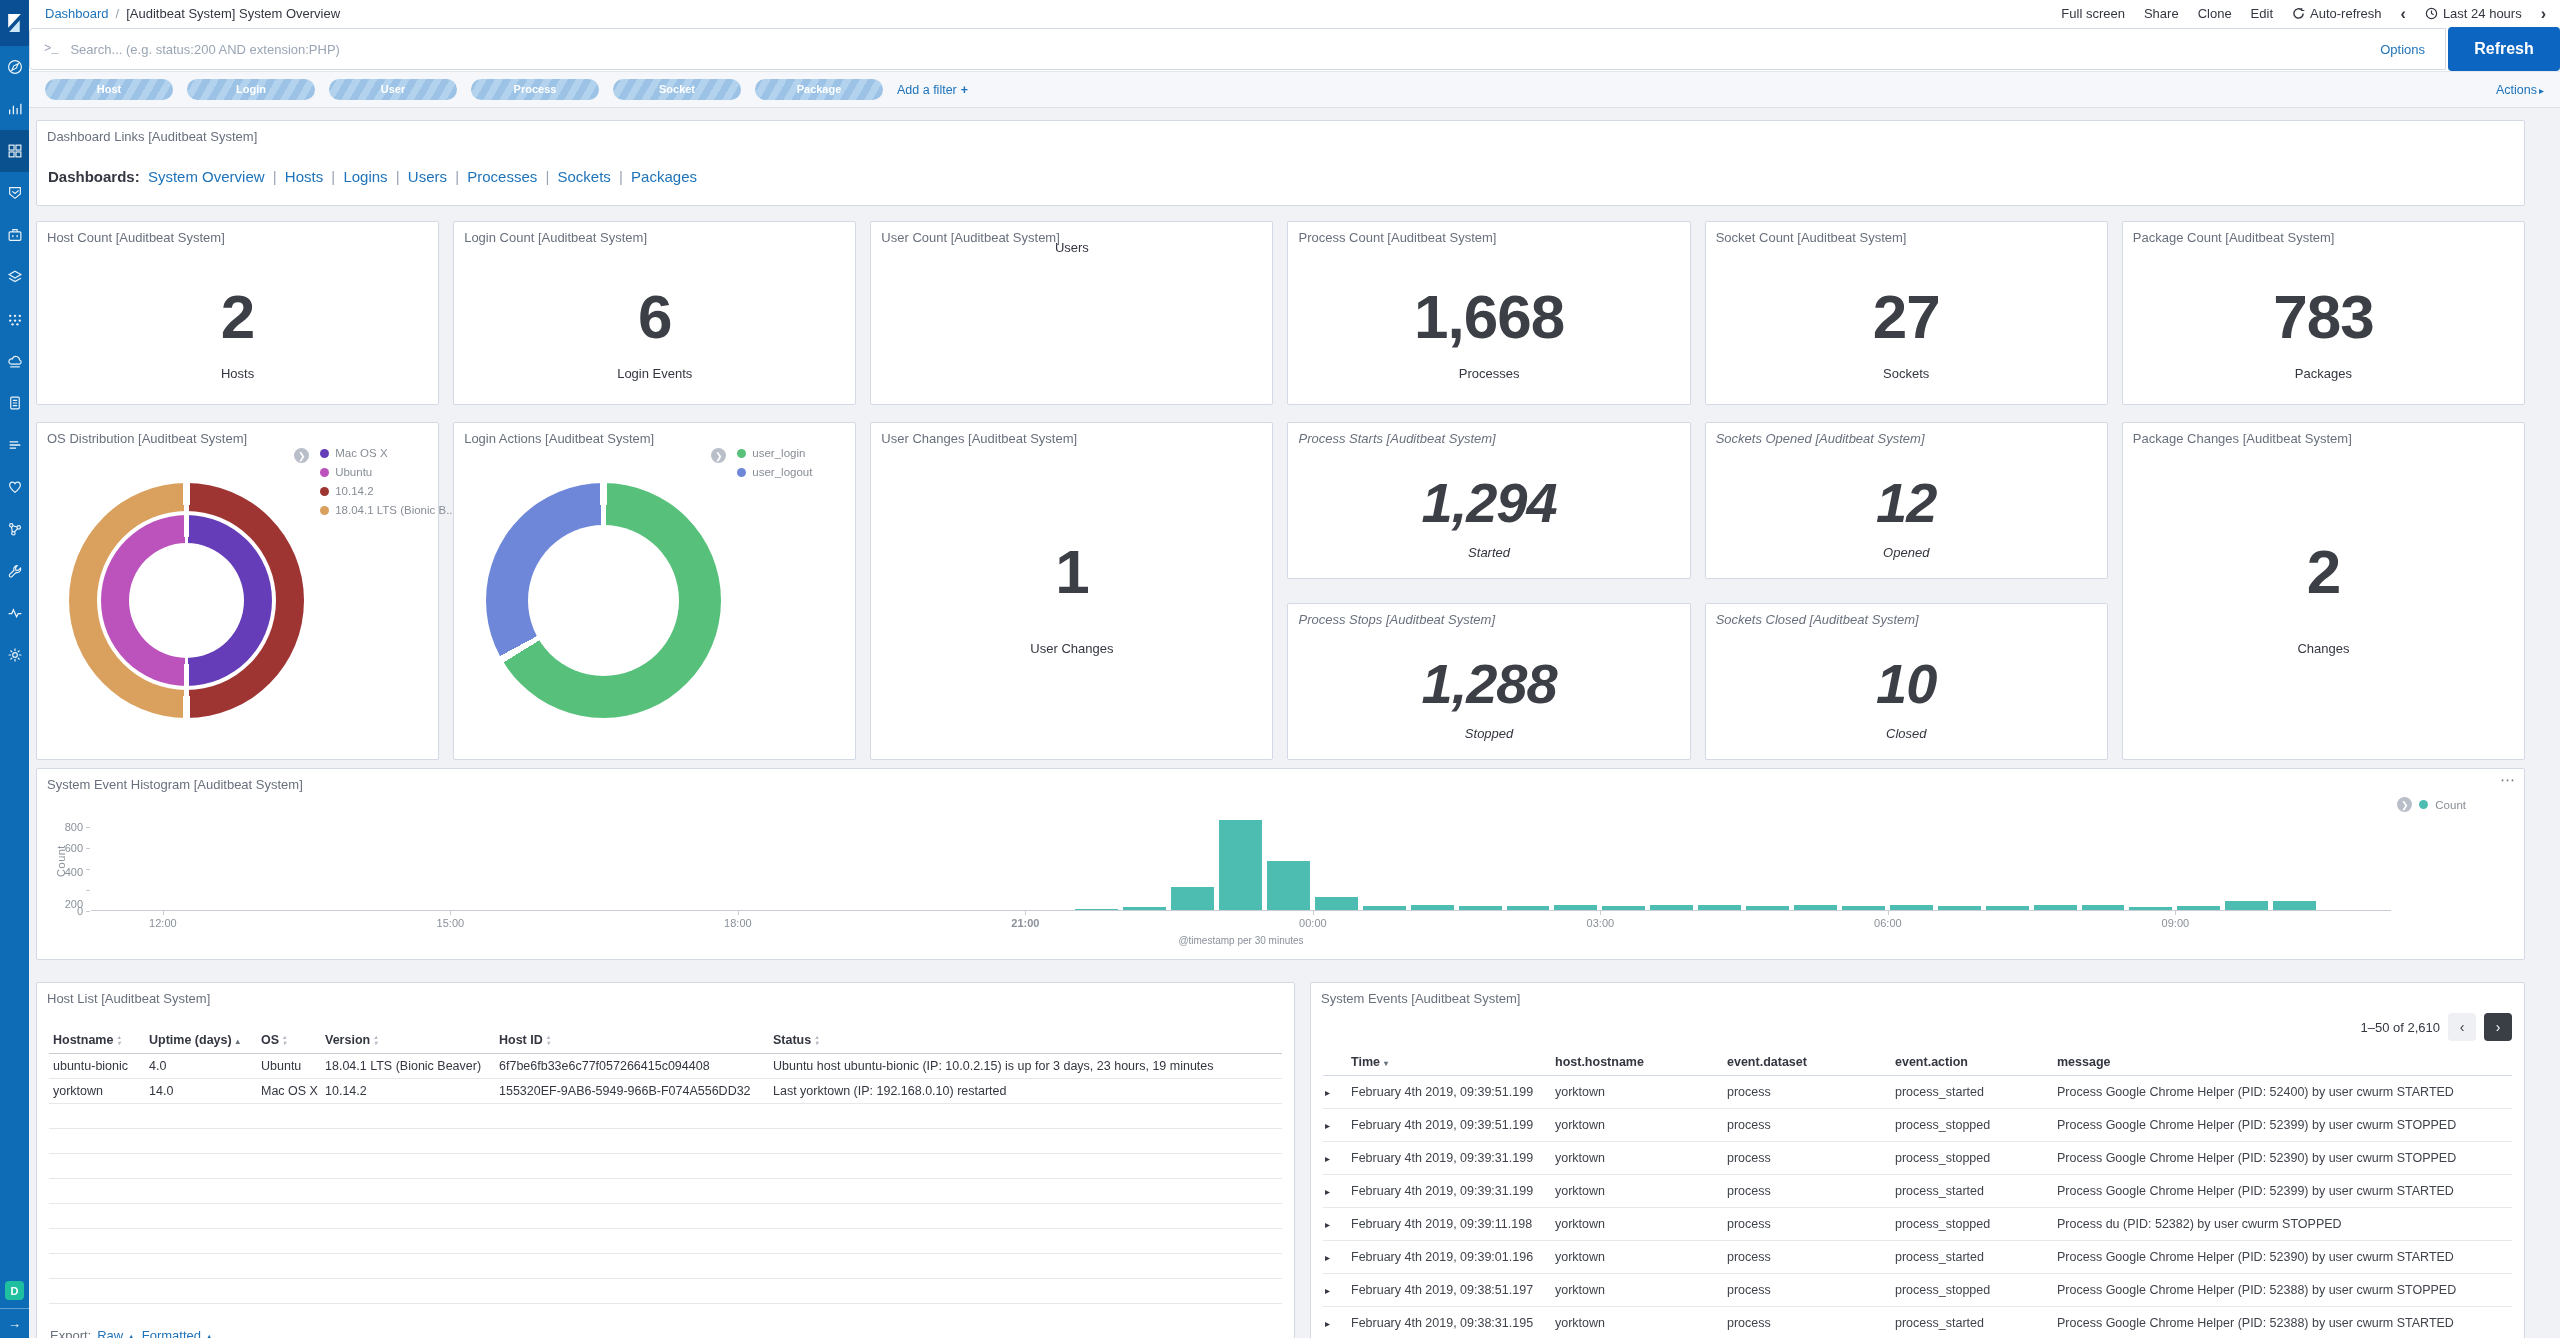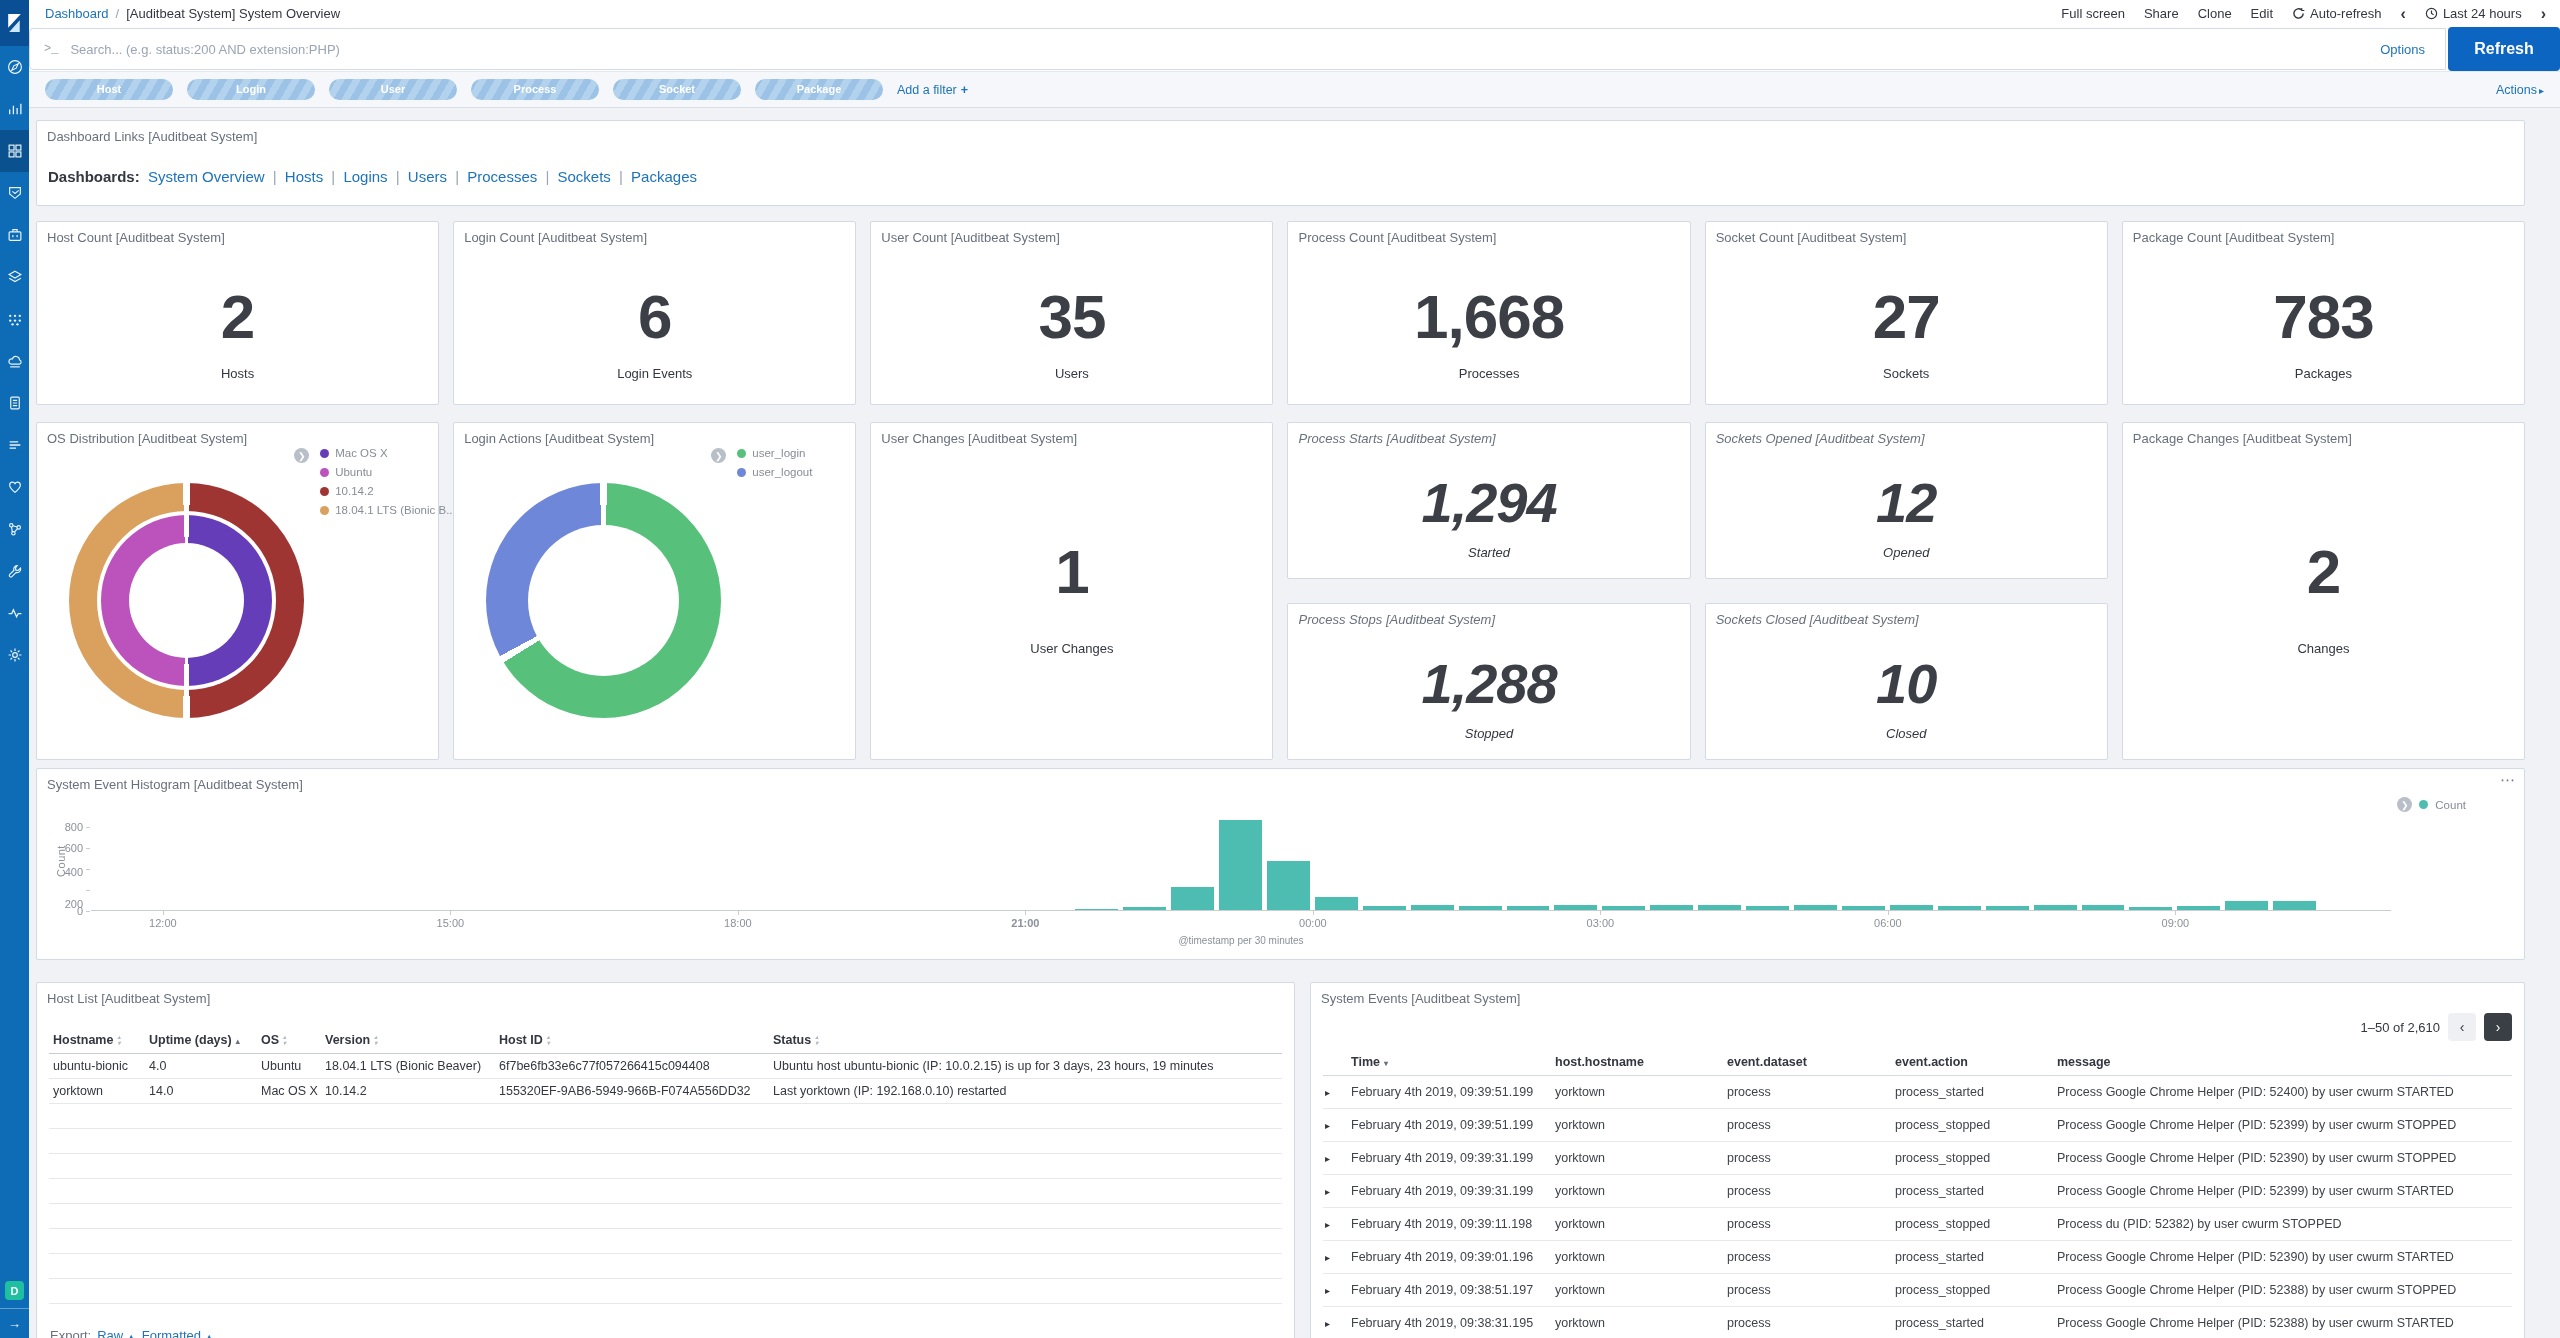--- a/index.html
+++ b/index.html
@@ -303,21 +303,20 @@
             <div class="mval">2</div>
             <div class="mlab">Hosts</div>
           </div>
           <div class="panel metric-panel">
             <div class="ptitle">Login Count [Auditbeat System]</div>
             <div class="mval">6</div>
             <div class="mlab">Login Events</div>
           </div>
           <div class="panel metric-panel">
             <div class="ptitle">User Count [Auditbeat System]</div>
-            <div class="mval">35</div>
             <div class="mlab">Users</div>
           </div>
           <div class="panel metric-panel">
             <div class="ptitle">Process Count [Auditbeat System]</div>
             <div class="mval">1,668</div>
             <div class="mlab">Processes</div>
           </div>
           <div class="panel metric-panel">
             <div class="ptitle">Socket Count [Auditbeat System]</div>
             <div class="mval">27</div>

